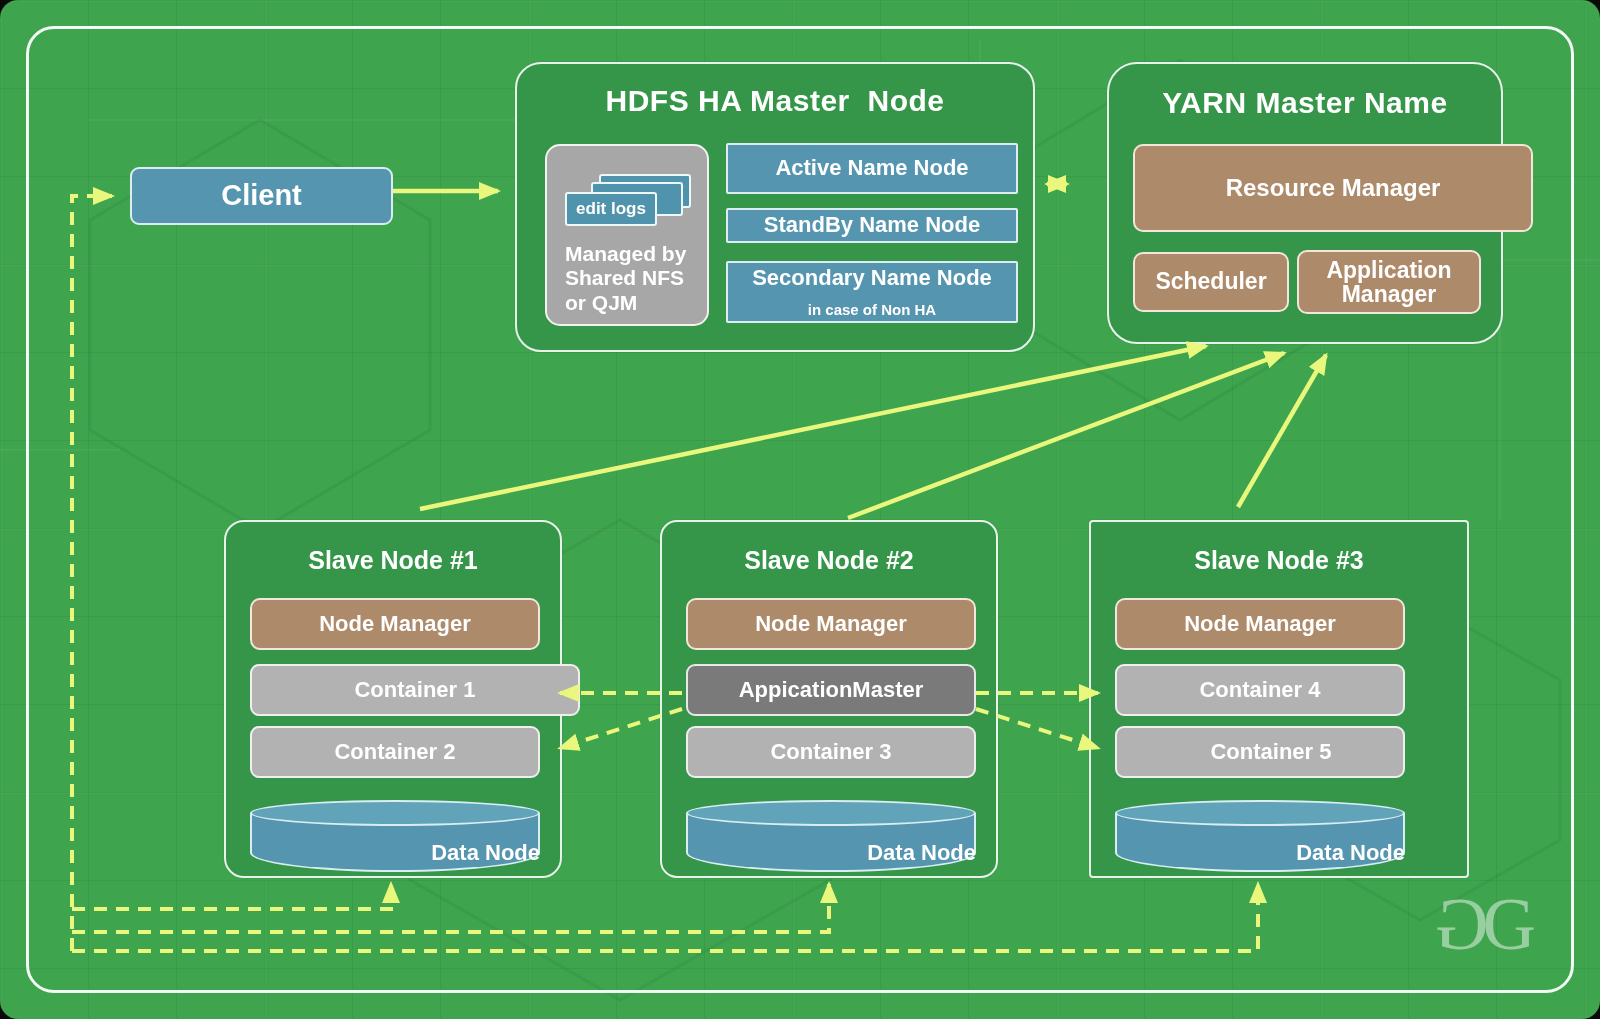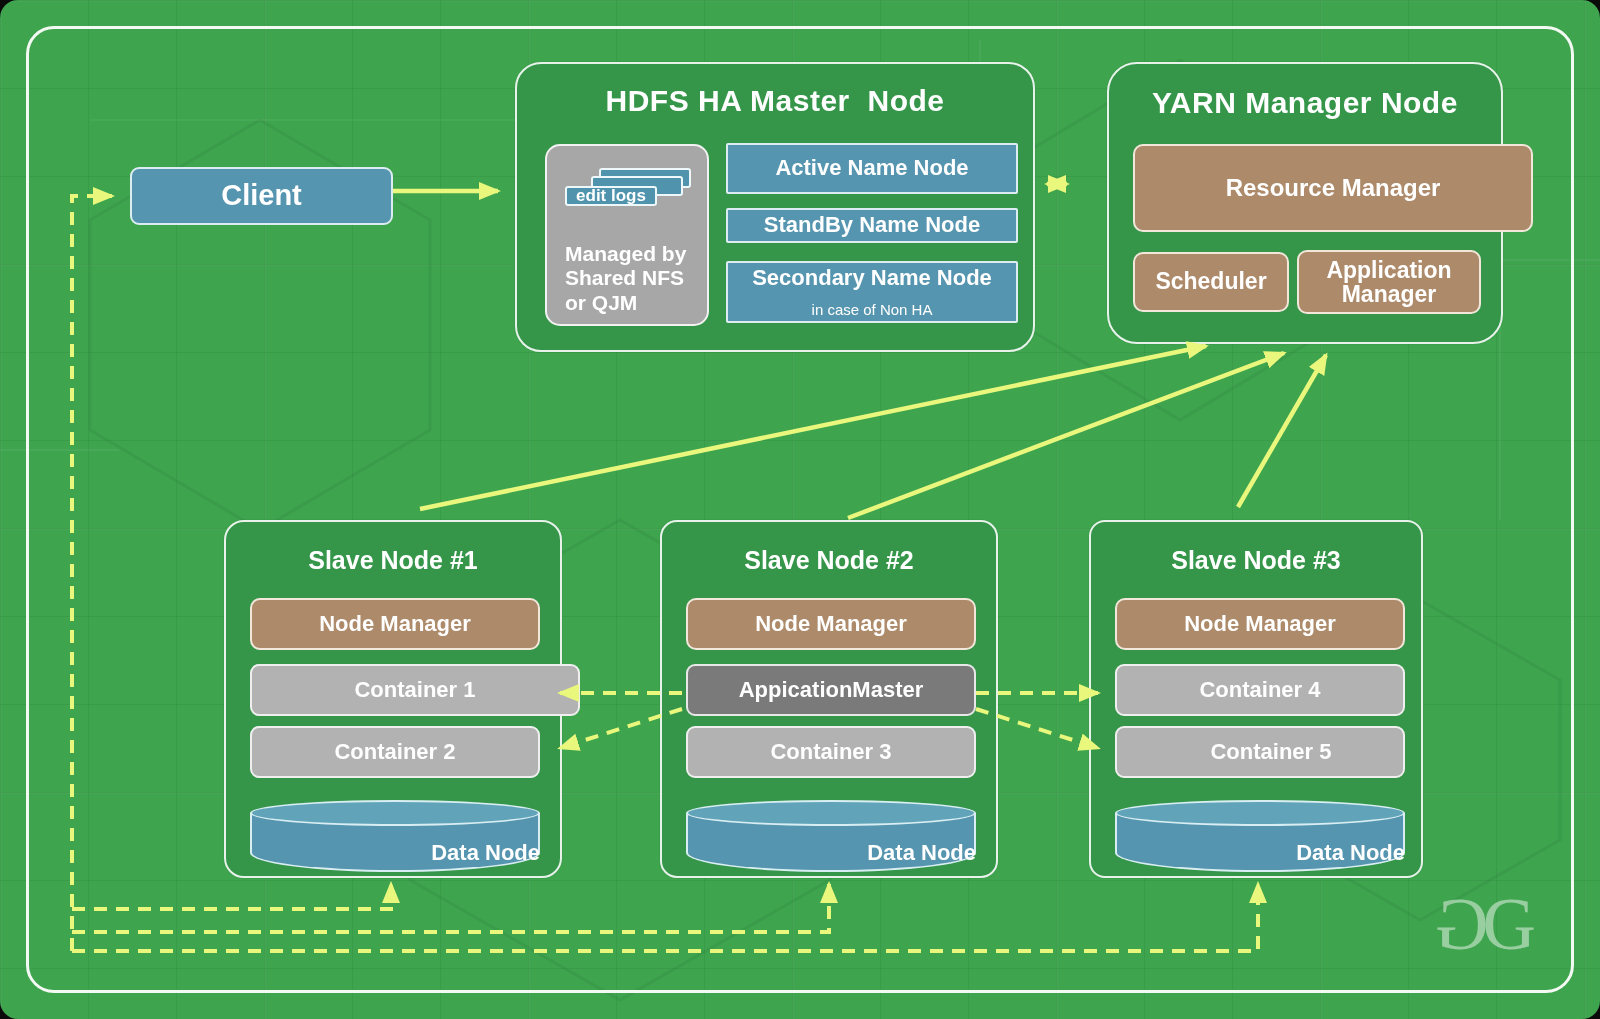--- a/index.html
+++ b/index.html
@@ -19,23 +19,23 @@
   .frame{position:absolute;inset:26px;border:3px solid #f3f9f3;border-radius:28px;pointer-events:none;}
   .panel{position:absolute;background:#35964a;border:2px solid #e7f3ea;border-radius:26px;box-shadow:0 0 0 1px rgba(0,0,0,0.03);}
   .panel-title{position:absolute;left:0;right:0;text-align:center;font-weight:700;font-size:30px;letter-spacing:.5px;white-space:pre;}
   .nodebox{position:absolute;display:flex;flex-direction:column;align-items:center;justify-content:center;
     font-weight:600;font-size:22px;text-align:center;line-height:1.1;border-radius:2px;}
   .blue{background:#5595af;border:2px solid #dcedf2;}
   .brown{background:#ad8a6a;border:2px solid #f2e7da;border-radius:10px;}
   .gray{background:#b2b2b2;border:2px solid #efefef;border-radius:9px;}
   .dark{background:#7a7a7a;border:2px solid #e8e8e8;border-radius:9px;}
   .graypanel{position:absolute;background:#a7a7a7;border:2px solid #f2f2f2;border-radius:15px;}
-  .sub{font-size:15px;font-weight:400;margin-top:12px;}
+  .sub{font-size:15px;font-weight:700;margin-top:12px;}
   .slave-title{position:absolute;left:0;right:0;top:24px;text-align:center;font-weight:600;font-size:25px;}
-  .stack-rect{position:absolute;width:92px;height:20px;background:#4f93ac;border:2px solid #eef7f9;border-radius:3px;}
+  .stack-rect{position:absolute;width:92px;height:34px;background:#4f93ac;border:2px solid #eef7f9;border-radius:3px;margin-top:6px;}
   .stack-label{position:absolute;inset:0;display:flex;align-items:center;justify-content:center;font-size:17px;font-weight:600;}
   .caption{position:absolute;left:18px;top:96px;font-size:21px;font-weight:600;line-height:1.16;}
   .cyl{position:absolute;}
   .cyl .cyl-body{position:absolute;left:0;right:0;top:13px;bottom:0;background:#5595af;border:2px solid #d9eef2;border-top:none;
     border-radius:0 0 150px 150px / 0 0 20px 20px;}
   .cyl .cyl-top{position:absolute;left:0;right:0;top:0;height:26px;background:#61a4ba;border:2px solid #d9eef2;border-radius:50%;}
   .cyl .cyl-label{position:absolute;left:0;right:0;top:40px;text-align:right;font-size:22px;font-weight:600;}
   #watermark{position:absolute;right:64px;bottom:58px;font-family:"Liberation Serif","DejaVu Serif",serif;
     font-size:74px;color:rgba(228,240,228,.55);line-height:1;user-select:none;}
   #watermark .flip{display:inline-block;transform:scaleX(-1);margin-right:-6px;}
@@ -89,21 +89,21 @@
     <div class="nodebox blue" style="left:209px;top:144px;width:292px;height:35px;">
       <span>StandBy Name Node</span>
     </div>
     <div class="nodebox blue" style="left:209px;top:197px;width:292px;height:62px;">
       <span>Secondary Name Node</span>
       <span class="sub">in case of Non HA</span>
     </div>
   </div>
 
   <div class="panel" style="left:1107px;top:62px;width:396px;height:282px;border-radius:30px;">
-    <div class="panel-title" style="top:22px;">YARN Manager Node</div>
+    <div class="panel-title" style="top:22px;">YARN Master Name</div>
     <div class="nodebox brown" style="left:24px;top:80px;width:400px;height:88px;font-size:24px;">
       <span>Resource Manager</span>
     </div>
     <div class="nodebox brown" style="left:24px;top:188px;width:156px;height:60px;font-size:23px;">
       <span>Scheduler</span>
     </div>
     <div class="nodebox brown" style="left:188px;top:186px;width:184px;height:64px;font-size:23px;line-height:1.05;">
       <span>Application Manager</span>
     </div>
   </div>
@@ -137,21 +137,21 @@
     <div class="nodebox gray" style="left:24px;top:204px;width:290px;height:52px;">
       <span>Container 3</span>
     </div>
     <div class="cyl" style="left:24px;top:278px;width:290px;height:72px;">
       <div class="cyl-body"></div>
       <div class="cyl-top"></div>
       <div class="cyl-label">Data Node</div>
     </div>
   </div>
 
-  <div class="panel" style="left:1089px;top:520px;width:334px;height:358px;border-radius:16px;">
+  <div class="panel" style="left:1089px;top:520px;width:380px;height:358px;border-radius:4px;">
     <div class="slave-title">Slave Node #3</div>
     <div class="nodebox brown" style="left:24px;top:76px;width:290px;height:52px;">
       <span>Node Manager</span>
     </div>
     <div class="nodebox gray" style="left:24px;top:142px;width:290px;height:52px;">
       <span>Container 4</span>
     </div>
     <div class="nodebox gray" style="left:24px;top:204px;width:290px;height:52px;padding-left:22px;">
       <span>Container 5</span>
     </div>

